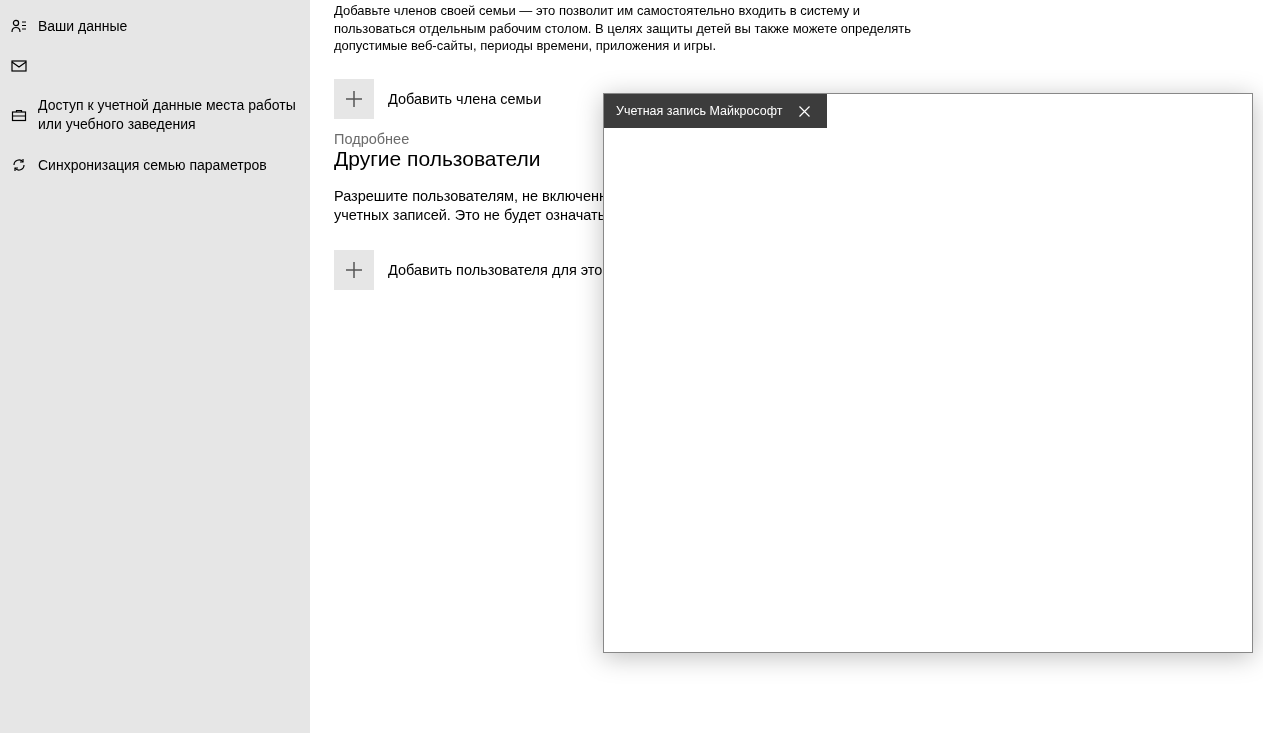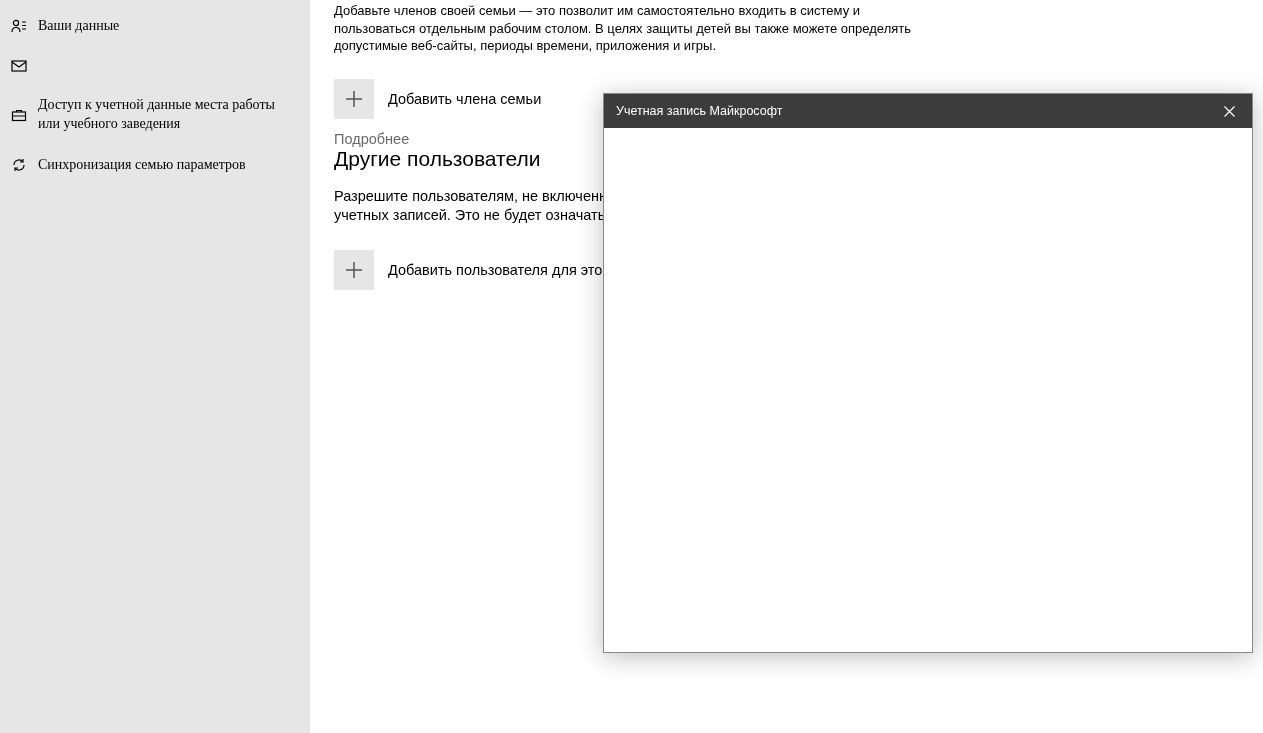--- a/index.html
+++ b/index.html
@@ -30,21 +30,21 @@
 }
 .sidebar-item .icon {
   width: 22px;
   display: flex;
   justify-content: center;
   align-items: flex-start;
   flex-shrink: 0;
   margin-right: 8px;
 }
 .sidebar-item .icon svg { width: 16px; height: 16px; stroke: #000; fill: none; stroke-width: 1.2; }
-.sidebar-item-label { font-size: 14px; font-family: Liberation Serif, serif; }
+.sidebar-item-label { font-size: 14px; }
 
 .main {
   position: absolute;
   left: 310px; top: 0;
   right: 0;
   padding: 2px 24px 0 24px;
   max-width: 640px;
 }
 .body-text {
   font-size: 13px;
@@ -88,21 +88,21 @@
 .dialog {
   position: absolute;
   left: 603px;
   top: 93px;
   width: 650px;
   height: 560px;
   background: #fff;
   border: 1px solid #888;
   box-shadow: 0 4px 24px rgba(0,0,0,0.25);
   display: flex;
-  flex-direction: column;
+  flex-direction: row;
 }
 .dialog-titlebar {
   height: 34px;
   background: #3c3c3c;
   color: #fff;
   display: flex;
   align-items: center;
   padding-left: 12px;
   font-size: 12.5px;
 }

